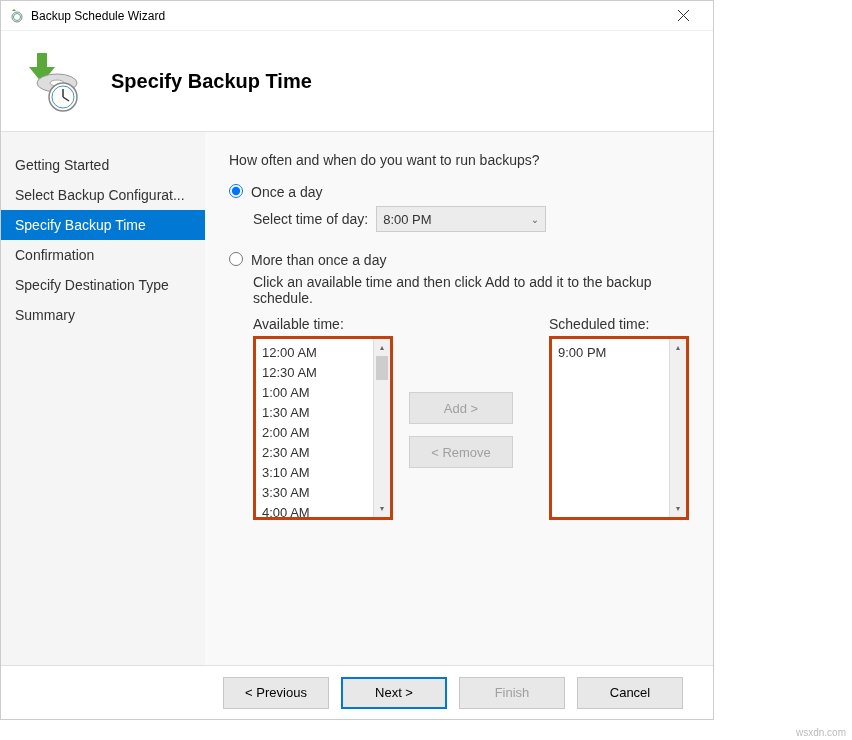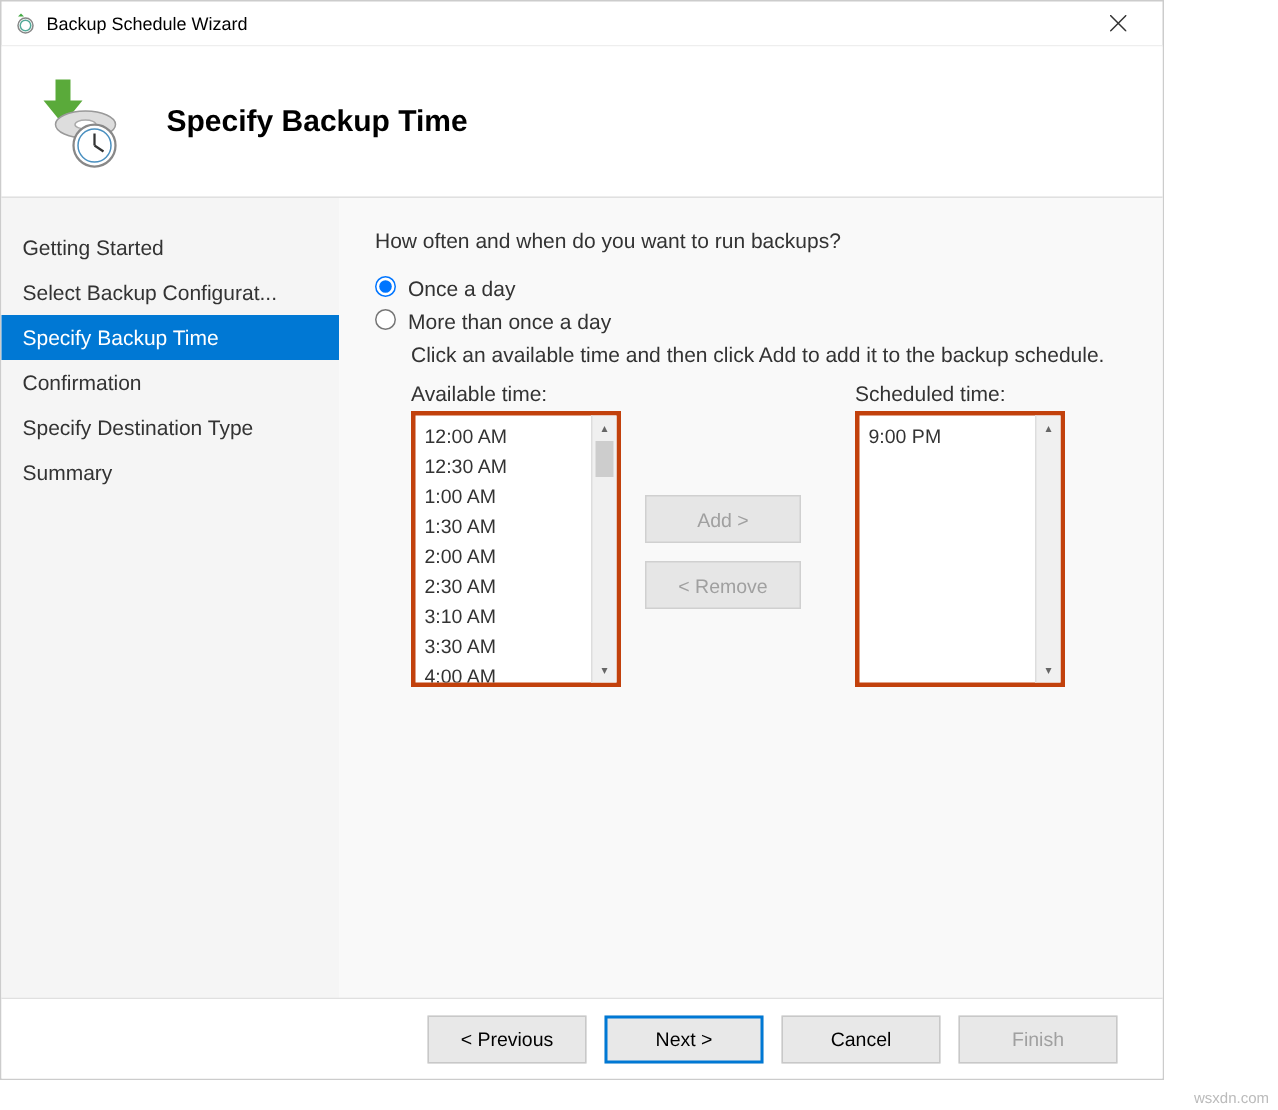--- a/index.html
+++ b/index.html
@@ -1,17 +1,17 @@
 <!DOCTYPE html>
 <html><head>
   <meta charset="utf-8">
   <style>
     * { box-sizing: border-box; margin: 0; padding: 0; font-family: "Segoe UI", Tahoma, sans-serif; }
     body { background: #fff; width: 852px; height: 740px; position: relative; }
-    .window { width: 776px; height: 720px; border: 1px solid #ccc; background: #fff; position: relative; }
+    .window { width: 714px; height: 720px; border: 1px solid #ccc; background: #fff; position: relative; }
     .titlebar { height: 30px; display: flex; align-items: center; padding: 0 8px; border-bottom: 1px solid #eee; }
     .titlebar-icon { width: 16px; height: 16px; margin-right: 6px; position: relative; }
     .titlebar-icon svg { width: 16px; height: 16px; }
     .titlebar-text { font-size: 12px; color: #000; flex: 1; }
     .close-btn { width: 44px; height: 28px; display: flex; align-items: center; justify-content: center; font-size: 16px; color: #333; cursor: pointer; }
     .header { height: 100px; padding: 10px 20px 10px 18px; display: flex; align-items: center; background: #fff; }
     .header-icon { width: 64px; height: 64px; margin-right: 28px; position: relative; }
     .header-title { font-size: 20px; font-weight: 700; color: #000; }
     .body { display: flex; background: #f5f5f5; height: 535px; border-top: 1px solid #e0e0e0; border-bottom: 1px solid #e0e0e0; }
     .sidebar { width: 225px; background: #f5f5f5; padding-top: 18px; }
@@ -90,20 +90,27 @@
       <div class="side-item">Summary</div>
     </div>
 
     <div class="main">
       <div class="prompt">How often and when do you want to run backups?</div>
 
       <label class="radio-row">
         <input type="radio" name="freq" checked="" style="">
         <span>Once a day</span>
       </label>
+      <div class="sub-row">
+        <span class="sub-label">Select time of day:</span>
+        <div class="time-select">
+          <span>8:00 PM</span>
+          <span class="chev">⌄</span>
+        </div>
+      </div>
 
       <label class="radio-row">
         <input type="radio" name="freq" style="">
         <span>More than once a day</span>
       </label>
       <div class="hint">Click an available time and then click Add to add it to the backup schedule.</div>
 
       <div class="dual-list">
         <div class="list-col">
           <div class="list-label">Available time:</div>
@@ -147,18 +154,18 @@
             </div>
           </div>
         </div>
       </div>
     </div>
   </div>
 
   <div class="footer">
     <button class="footer-btn">&lt; Previous</button>
     <button class="footer-btn primary">Next &gt;</button>
+    <button class="footer-btn disabled">Finish</button>
     <button class="footer-btn">Cancel</button>
-    <button class="footer-btn disabled">Finish</button>
   </div>
 </div>
 
 <div class="watermark">wsxdn.com</div>
 
 </body></html>

